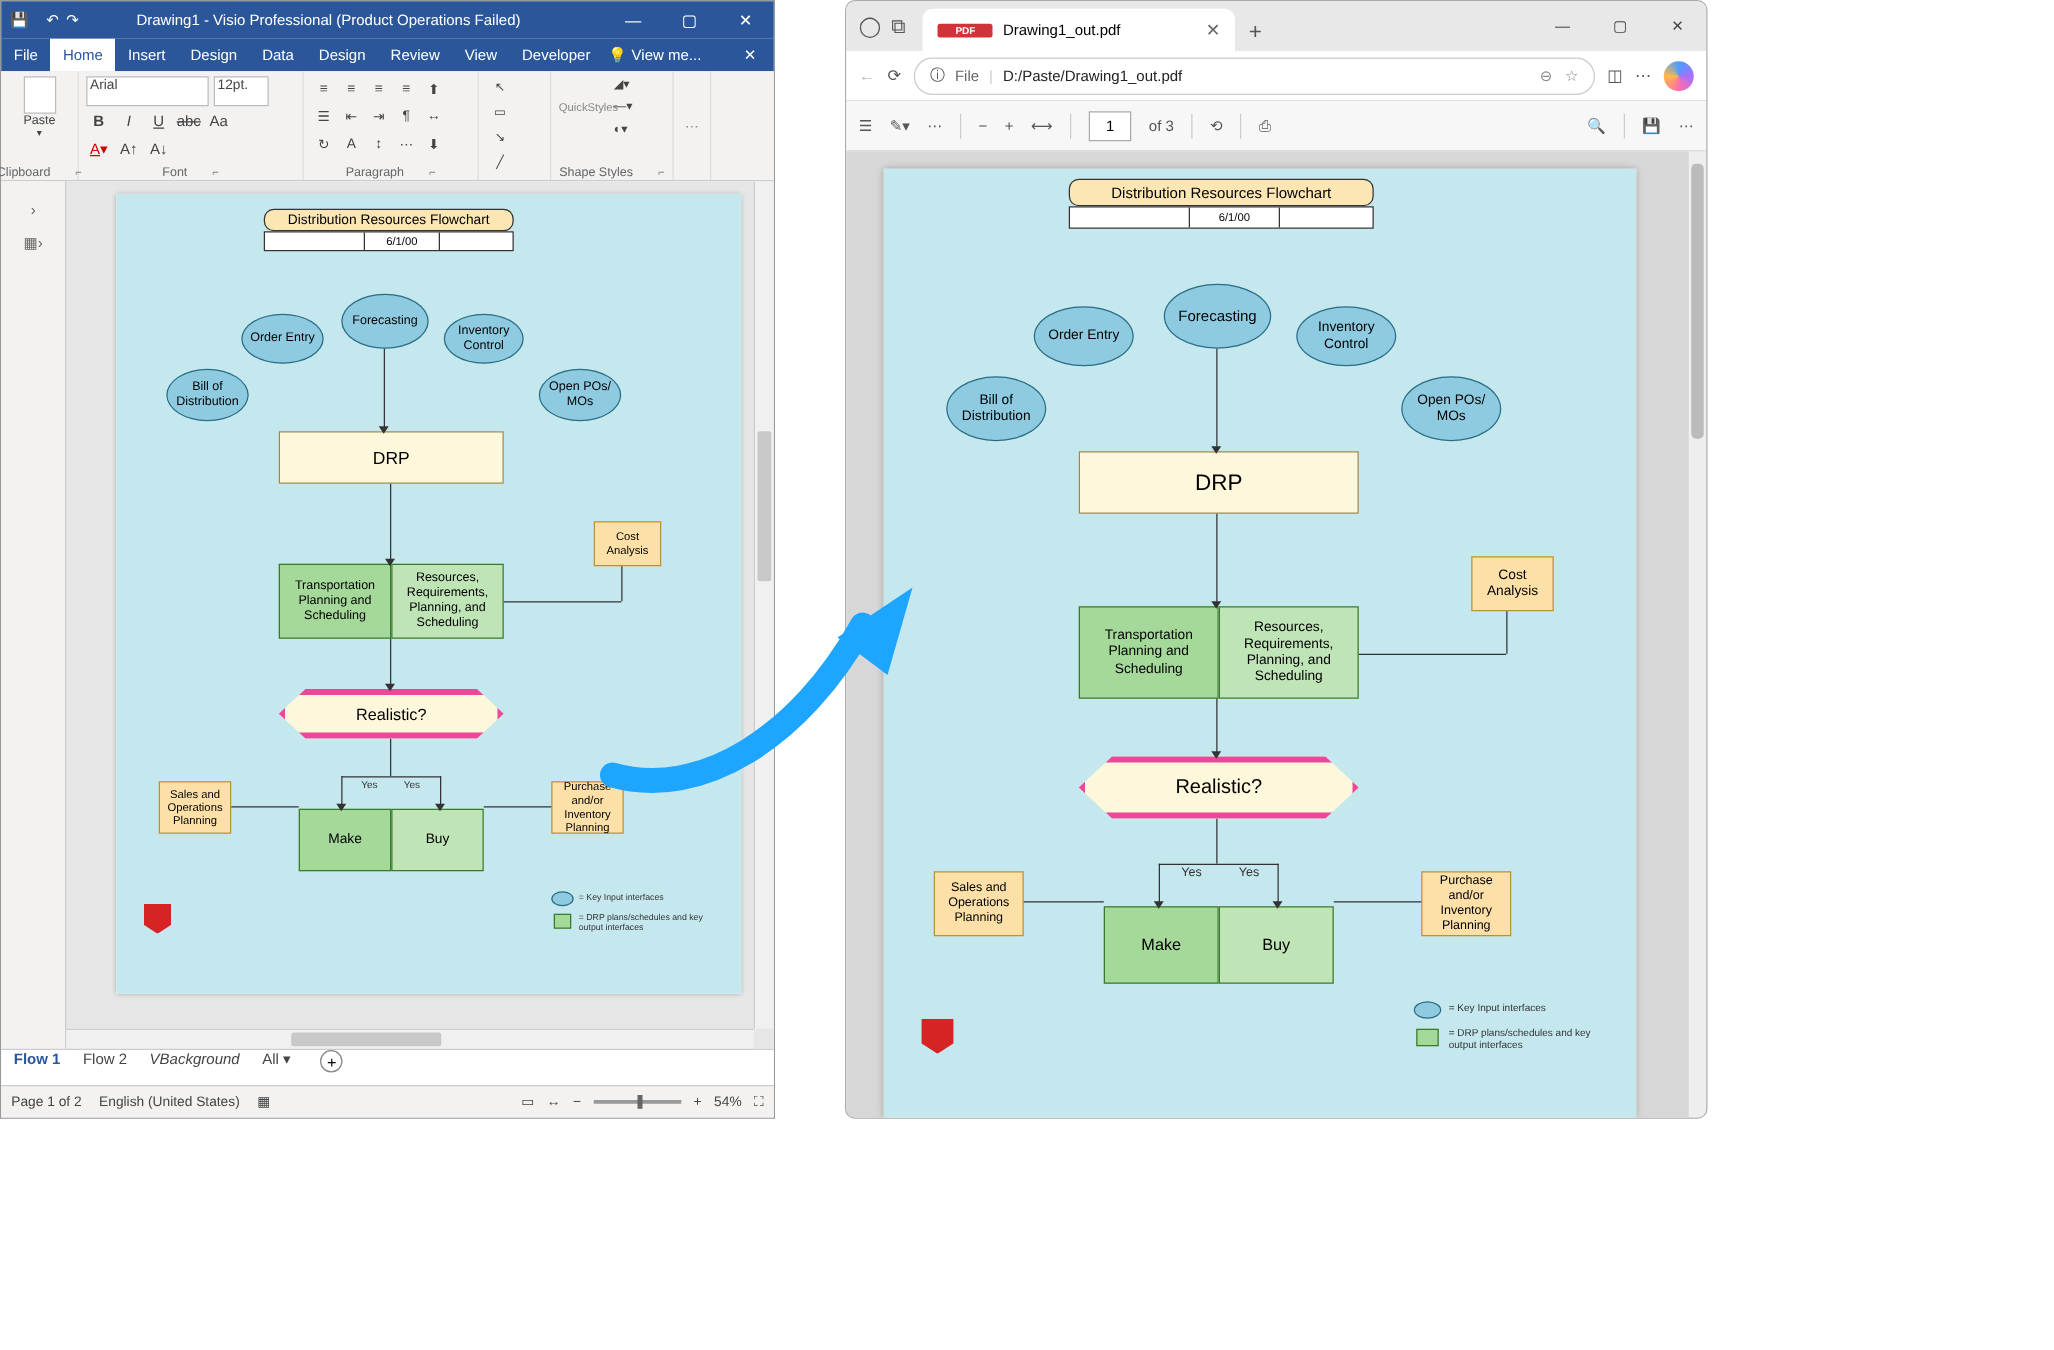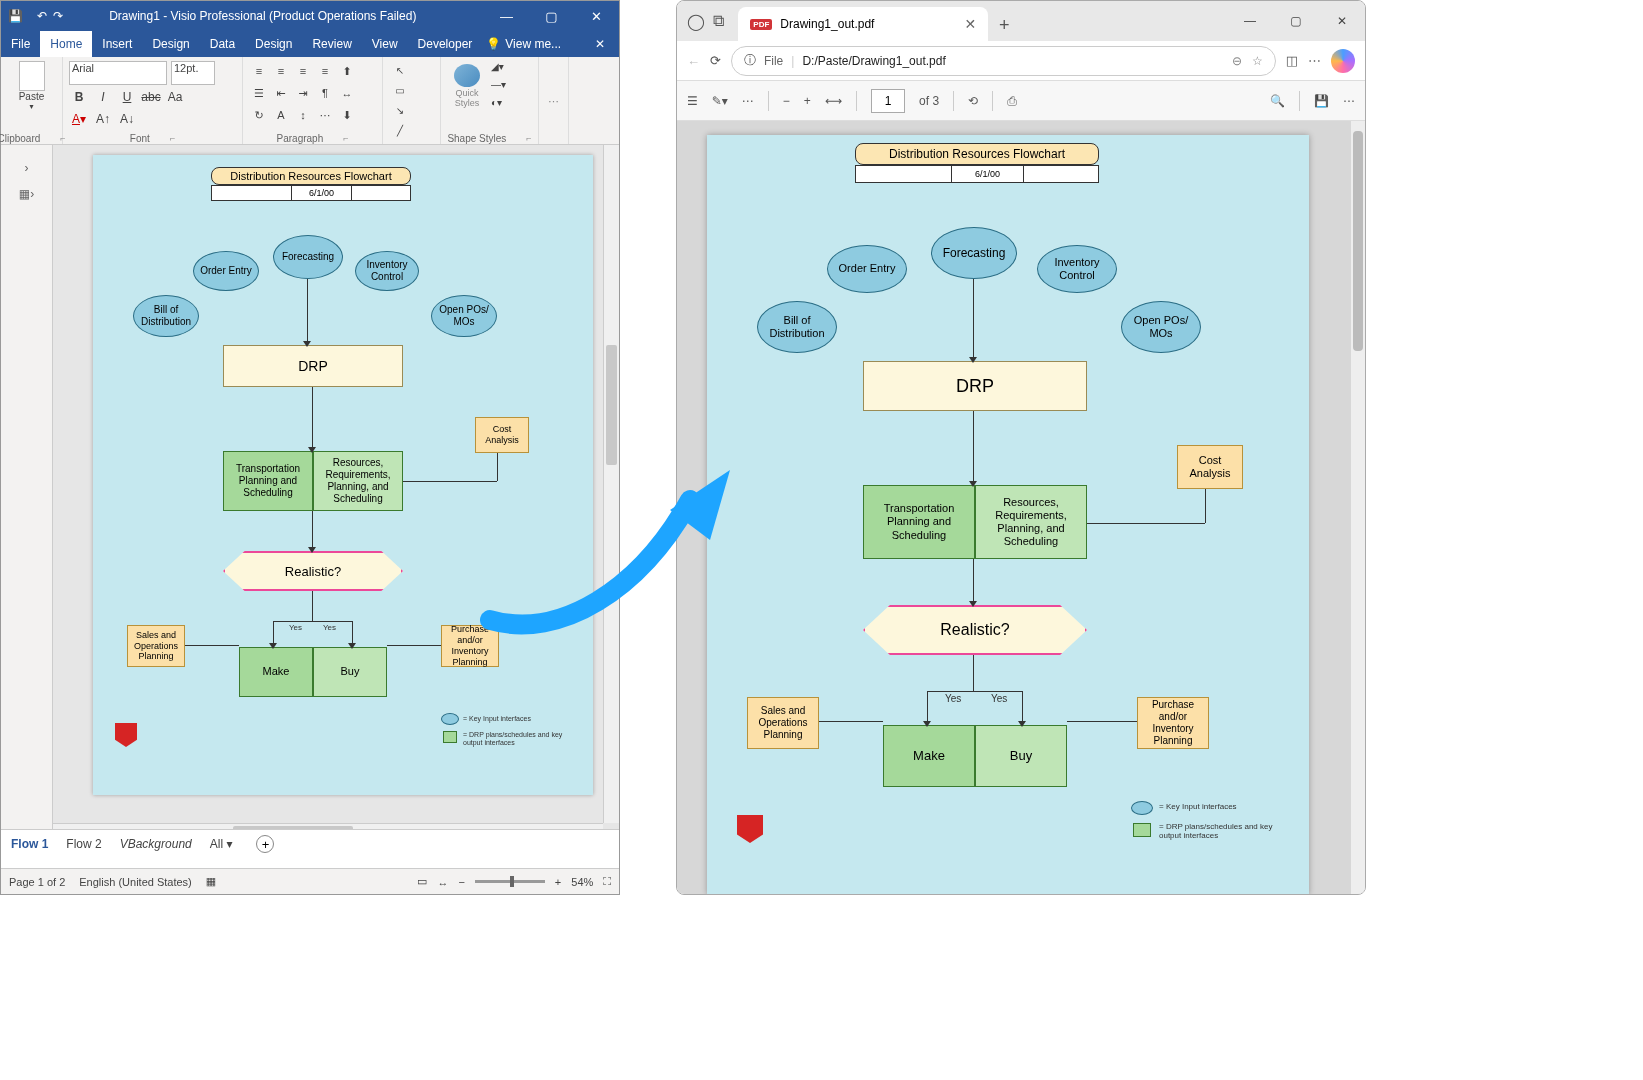--- a/index.html
+++ b/index.html
@@ -32,52 +32,52 @@
 .fontg .fs{width:44px}
 .fontg .btn{width:20px;height:20px;border:1px solid transparent;display:flex;align-items:center;justify-content:center;font-size:12px}
 .parag{width:140px}
 .parag .row{display:flex;gap:2px;margin:2px 0}
 .parag .btn{width:20px;height:20px;display:flex;align-items:center;justify-content:center;font-size:11px;border:1px solid transparent}
 .toolg{width:58px}
 .toolg .grid{display:flex;flex-wrap:wrap;gap:2px;margin-top:2px}
 .toolg .btn{width:22px;height:18px;border:1px solid transparent;font-size:10px;display:flex;align-items:center;justify-content:center}
 .shapeg{width:98px}
 .shapeg .inner{display:flex;align-items:center;gap:4px;margin-top:2px}
-.shapeg .qs{width:40px;height:44px;display:flex;flex-direction:column;align-items:center;font-size:9px;color:#888}
+.shapeg .qs{width:40px;height:44px;display:flex;flex-direction:row;align-items:center;font-size:9px;color:#888}
 .shapeg .qs .circ{width:26px;height:26px;border-radius:50%;background:linear-gradient(135deg,#7fb4d8,#4a8cc0);margin-bottom:1px}
 .shapeg .tools{display:flex;flex-direction:column;gap:4px}
 .shapeg .tools div{width:22px;height:14px;font-size:10px}
 .moreg{width:30px;display:flex;align-items:center;justify-content:center;color:#888}
 
 .v-body{position:absolute;top:144px;bottom:55px;left:0;right:0;background:#e6e6e6;display:flex}
 .v-leftpane{width:52px;background:#f3f2f1;border-right:1px solid #ccc;padding-top:10px}
 .v-leftpane .item{height:26px;display:flex;align-items:center;justify-content:center;color:#666;font-size:12px}
 .v-canvaswrap{flex:1;position:relative;overflow:hidden}
 .v-canvas{position:absolute;left:40px;top:10px;width:500px;height:640px;background:#fff;box-shadow:0 0 4px rgba(0,0,0,.3)}
 .v-vscroll-track{position:absolute;right:0;top:0;bottom:16px;width:16px;background:#f0f0f0;border-left:1px solid #ccc}
 .v-vscroll-thumb{position:absolute;left:2px;right:2px;top:200px;height:120px;background:#c8c8c8;border-radius:2px}
 .v-hscroll-track{position:absolute;left:0;right:16px;bottom:0;height:16px;background:#f0f0f0;border-top:1px solid #ccc}
 .v-hscroll-thumb{position:absolute;top:2px;bottom:2px;left:180px;width:120px;background:#c8c8c8;border-radius:2px}
 
-.v-tabs{position:absolute;left:0;right:0;bottom:36px;height:29px;background:#fff;border-top:1px solid #ccc;display:flex;align-items:center;font-size:12px;padding:0 10px;gap:18px}
+.v-tabs{position:absolute;left:0;right:0;bottom:26px;height:29px;background:#fff;border-top:1px solid #ccc;display:flex;align-items:flex-start;font-size:12px;padding:0 10px;gap:18px}
 .v-tabs .ptab{color:#444}
 .v-tabs .ptab.active{color:#2b579a;font-weight:bold}
 .v-tabs .ptab.italic{font-style:italic}
 .v-tabs .add{width:18px;height:18px;border:1px solid #888;border-radius:50%;display:flex;align-items:center;justify-content:center;font-size:13px;margin-left:6px}
 .v-status{position:absolute;left:0;right:0;bottom:0;height:26px;background:#f3f2f1;border-top:1px solid #ccc;display:flex;align-items:center;font-size:11px;color:#444;padding:0 8px;gap:14px}
 .v-status .right{margin-left:auto;display:flex;gap:10px;align-items:center}
 .v-status .slider{width:70px;height:3px;background:#999;position:relative}
 .v-status .slider::after{content:"";position:absolute;left:50%;top:-4px;width:4px;height:11px;background:#666}
 
 
 .edge{position:absolute;left:676px;top:0;width:690px;height:895px;background:#fff;border:1px solid #aaa;border-radius:8px;overflow:hidden}
 .e-tabbar{height:40px;background:#e8e8e8;display:flex;align-items:flex-end}
 .e-tabbar .lefticons{display:flex;gap:8px;padding:0 10px;align-items:center;height:40px;color:#555}
 .e-tab{height:34px;background:#fff;border-radius:8px 8px 0 0;display:flex;align-items:center;padding:0 12px;gap:8px;font-size:12px;width:250px;margin-left:4px}
-.e-tab .pdf-badge{background:#d13438;color:#fff;font-size:8px;padding:1px 3px;border-radius:2px;font-weight:bold}
+.e-tab .pdf-badge{background:#d13438;color:#fff;font-size:8px;padding:1px 14px;border-radius:2px;font-weight:bold}
 .e-tab .x{margin-left:auto;color:#666;font-size:14px}
 .e-newtab{width:32px;height:32px;display:flex;align-items:center;justify-content:center;color:#555;font-size:18px}
 .e-winbtns{margin-left:auto;display:flex}
 .e-winbtns div{width:46px;height:40px;display:flex;align-items:center;justify-content:center;color:#444;font-size:12px}
 .e-addr{height:40px;background:#fff;border-bottom:1px solid #ddd;display:flex;align-items:center;padding:0 10px;gap:10px;font-size:13px;color:#555}
 .e-addr .url{flex:1;height:30px;border:1px solid #ccc;border-radius:16px;display:flex;align-items:center;padding:0 12px;gap:8px;font-size:12px}
 .e-addr .url .file{color:#666}
 .e-addr .url .path{color:#222}
 .e-addr .url .ricons{margin-left:auto;display:flex;gap:10px;color:#888}
 .e-addr .copilot{width:24px;height:24px;border-radius:50%;background:conic-gradient(#4a9eff,#a96eff,#ff6ea9,#ffb84a,#4a9eff)}
@@ -93,21 +93,21 @@
 
 .fc{position:absolute;inset:0;background:#c5e8ef}
 .fc-title{position:absolute;background:#fce6b3;border:1px solid #333;border-radius:8px;text-align:center;font-size:11px;display:flex;align-items:center;justify-content:center}
 .fc-titlebar{position:absolute;background:#fff;border:1px solid #333}
 .fc-titlebar .cell{position:absolute;top:0;bottom:0;border-right:1px solid #333;display:flex;align-items:center;justify-content:center;font-size:9px}
 .fc-ell{position:absolute;background:#8ecbe0;border:1px solid #2a6d85;border-radius:50%;display:flex;align-items:center;justify-content:center;text-align:center;font-size:10px;line-height:1.2}
 .fc-box{position:absolute;background:#fdf7dc;border:1px solid #9a8b55;display:flex;align-items:center;justify-content:center;text-align:center;font-size:14px}
 .fc-gbox{position:absolute;background:#a5d99a;border:1px solid #3a7a2e;display:flex;align-items:center;justify-content:center;text-align:center;font-size:10px;line-height:1.2}
 .fc-gbox.light{background:#bfe5b6}
 .fc-ybox{position:absolute;background:#fce0a8;border:1px solid #b8923a;display:flex;align-items:center;justify-content:center;text-align:center;font-size:9px;line-height:1.2}
-.fc-hex{position:absolute;background:#fdf7dc;border:2px solid #ec4899;display:flex;align-items:center;justify-content:center;font-size:13px;clip-path:polygon(12% 0,88% 0,100% 50%,88% 100%,12% 100%,0 50%)}
+.fc-hex{position:absolute;background:#fdf7dc;border:5px solid #ec4899;display:flex;align-items:center;justify-content:center;font-size:13px;clip-path:polygon(12% 0,88% 0,100% 50%,88% 100%,12% 100%,0 50%)}
 .fc-line{position:absolute;background:#333}
 .fc-txt{position:absolute;font-size:8px;color:#333}
 .fc-redmark{position:absolute;width:22px;height:24px;background:#d62424;clip-path:polygon(0 0,100% 0,100% 70%,50% 100%,0 70%)}
 .fc-legell{position:absolute;width:18px;height:12px;background:#8ecbe0;border:1px solid #2a6d85;border-radius:50%}
 .fc-legbox{position:absolute;width:14px;height:12px;background:#a5d99a;border:1px solid #3a7a2e}
 .fc-legtxt{position:absolute;font-size:7px;color:#333;line-height:1.1}
 .fc-arrow{position:absolute;width:0;height:0;border-left:4px solid transparent;border-right:4px solid transparent;border-top:6px solid #333}
 
 
 .bigarrow{position:absolute;left:480px;top:440px;width:260px;height:220px;pointer-events:none}

